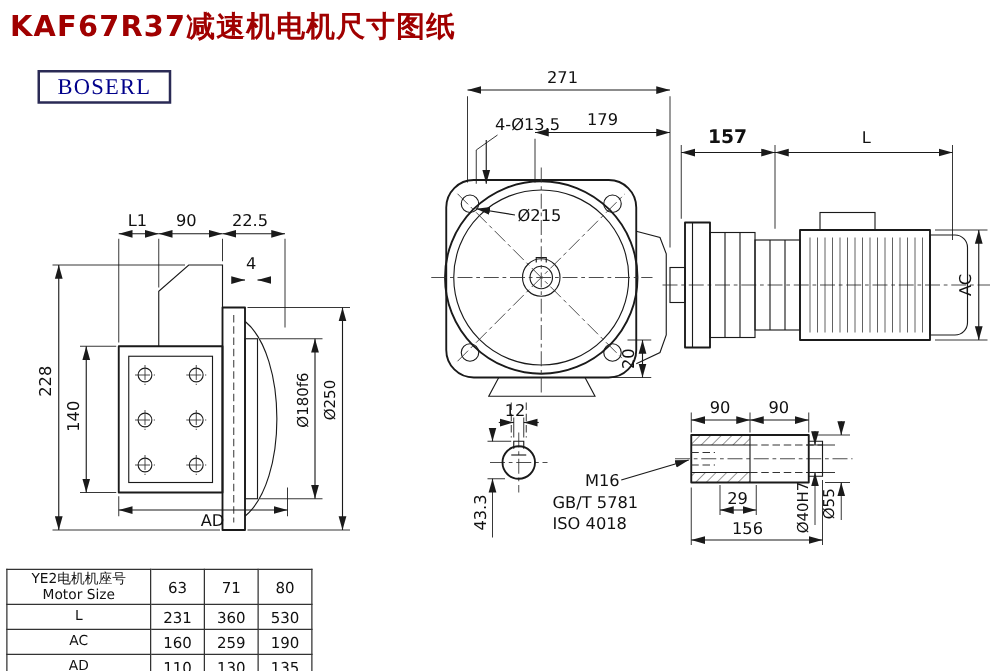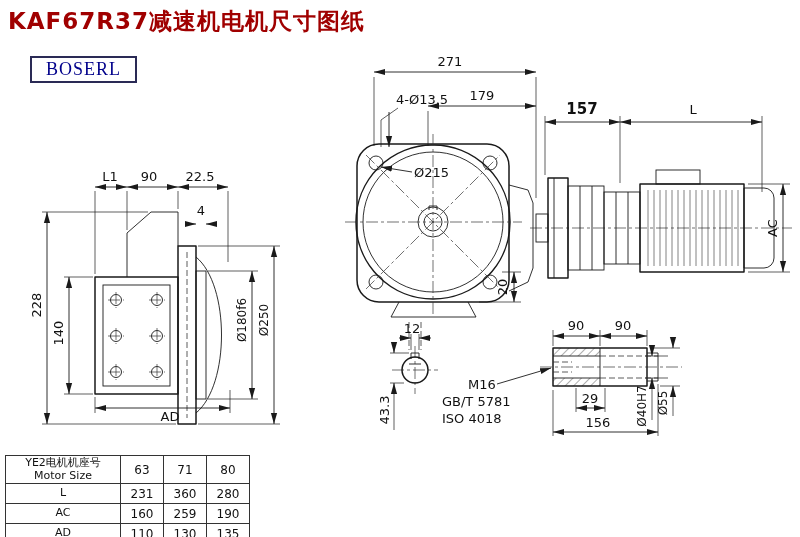--- a/index.html
+++ b/index.html
@@ -283,21 +283,21 @@
       <div>Motor Size</div>
     </th>
     <td>63</td>
     <td>71</td>
     <td>80</td>
   </tr>
   <tr>
     <th>L</th>
     <td>231</td>
     <td>360</td>
-    <td>280</td>
+    <td>530</td>
   </tr>
   <tr>
     <th>AC</th>
     <td>160</td>
     <td>259</td>
     <td>190</td>
   </tr>
   <tr>
     <th>AD</th>
     <td>110</td>

